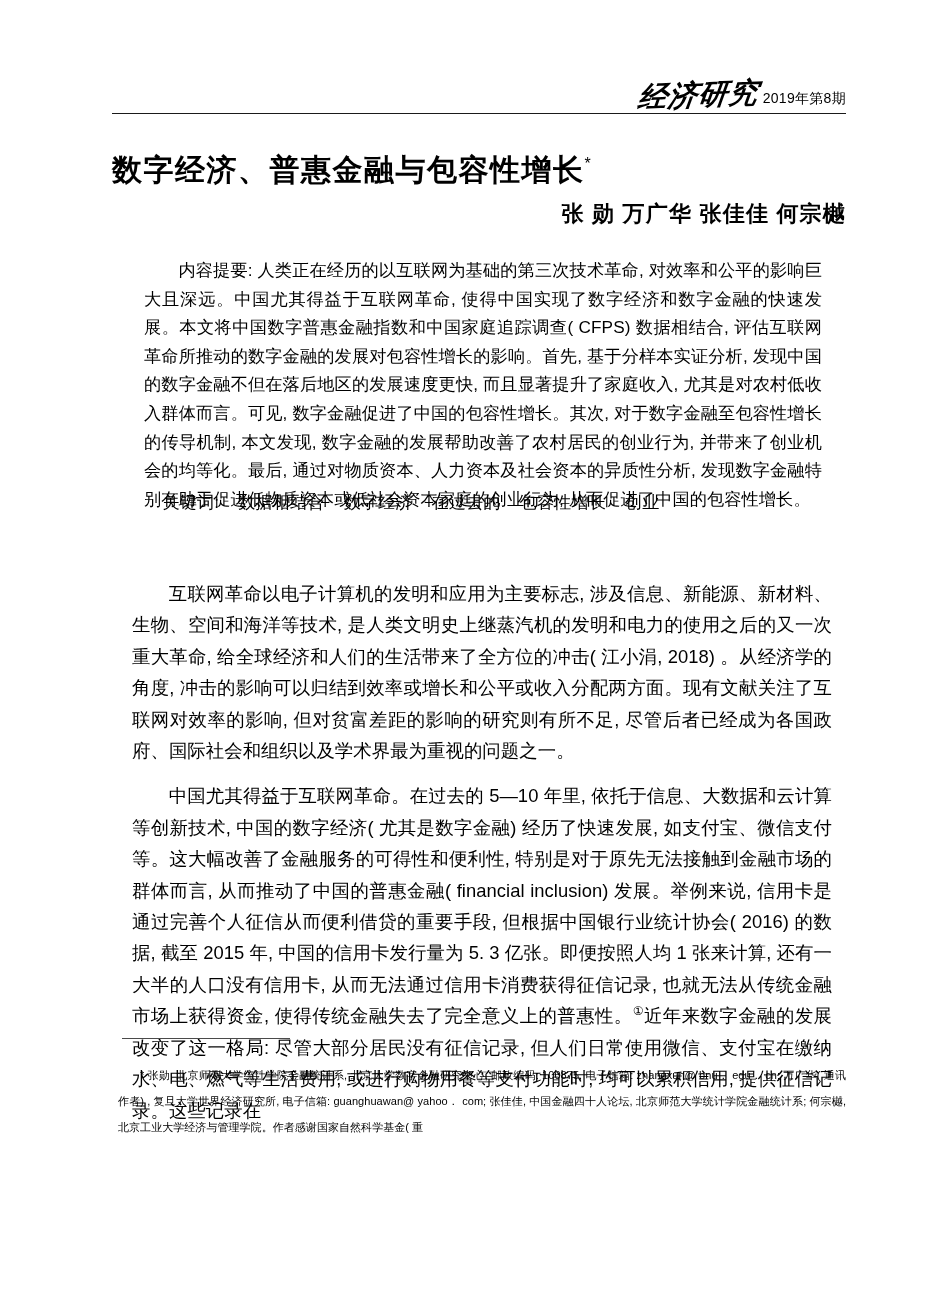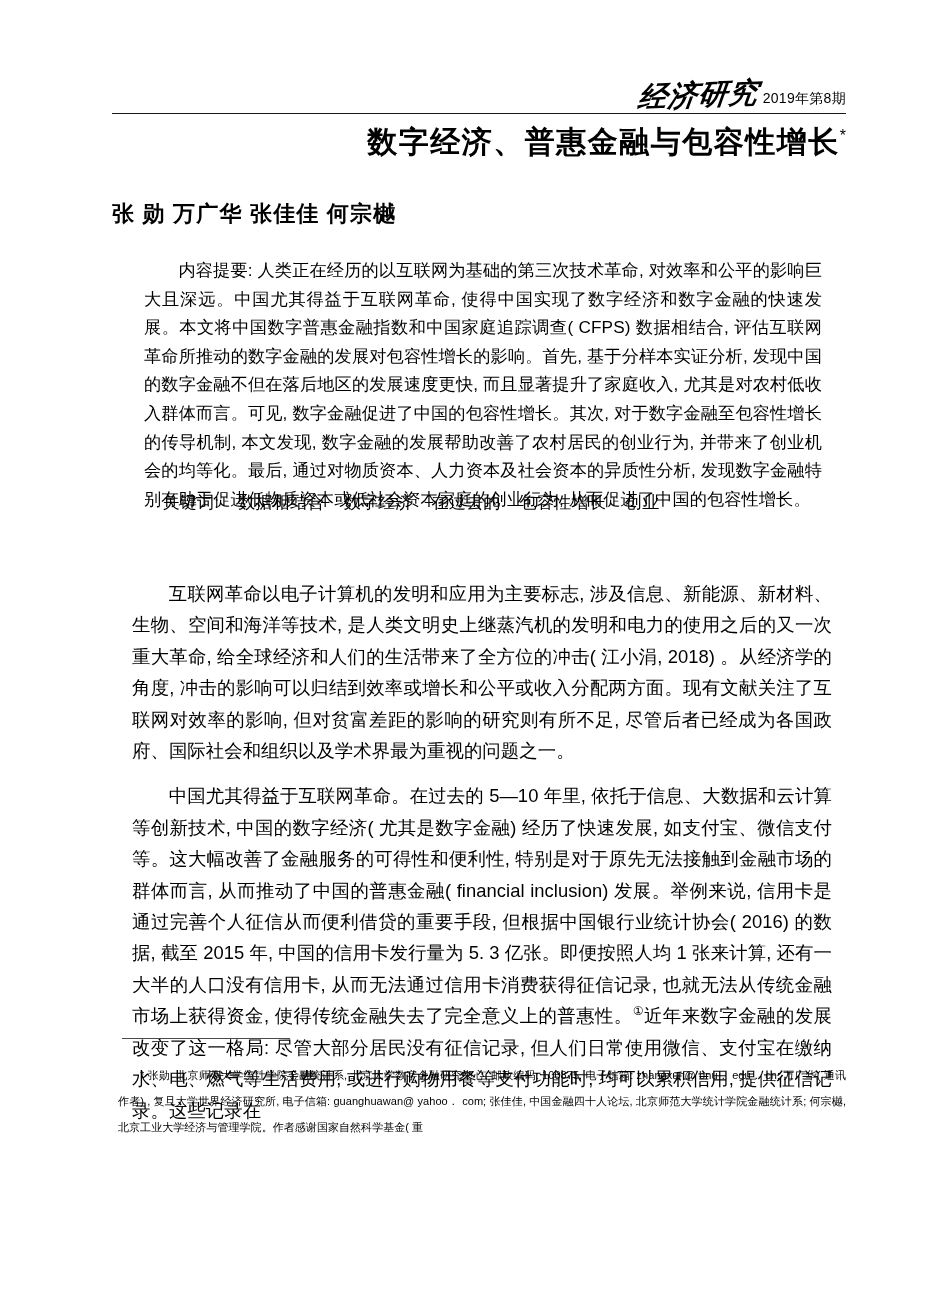--- a/index.html
+++ b/index.html
@@ -63,41 +63,41 @@
     top: 113px;
     width: 734px;
     height: 0;
     border-top: 1px solid #1a1a1a;
   }
 
   
   .title {
     position: absolute;
     left: 112px;
-    top: 123px;
-    width: 734px;
-    text-align: right;
+    top: 151px;
+    width: 734px;
+    text-align: left;
     font-size: 30px;
     font-weight: 700;
     letter-spacing: 1.5px;
     line-height: 1.25;
     white-space: nowrap;
   }
   .title .star {
     font-size: 16px;
     font-weight: 400;
     vertical-align: super;
     letter-spacing: 0;
   }
   .authors {
     position: absolute;
     left: 112px;
     top: 200px;
     width: 734px;
-    text-align: left;
+    text-align: right;
     font-size: 22px;
     font-weight: 700;
     letter-spacing: 1.2px;
     line-height: 1.3;
     white-space: nowrap;
   }
 
   
   .abstract {
     position: absolute;

